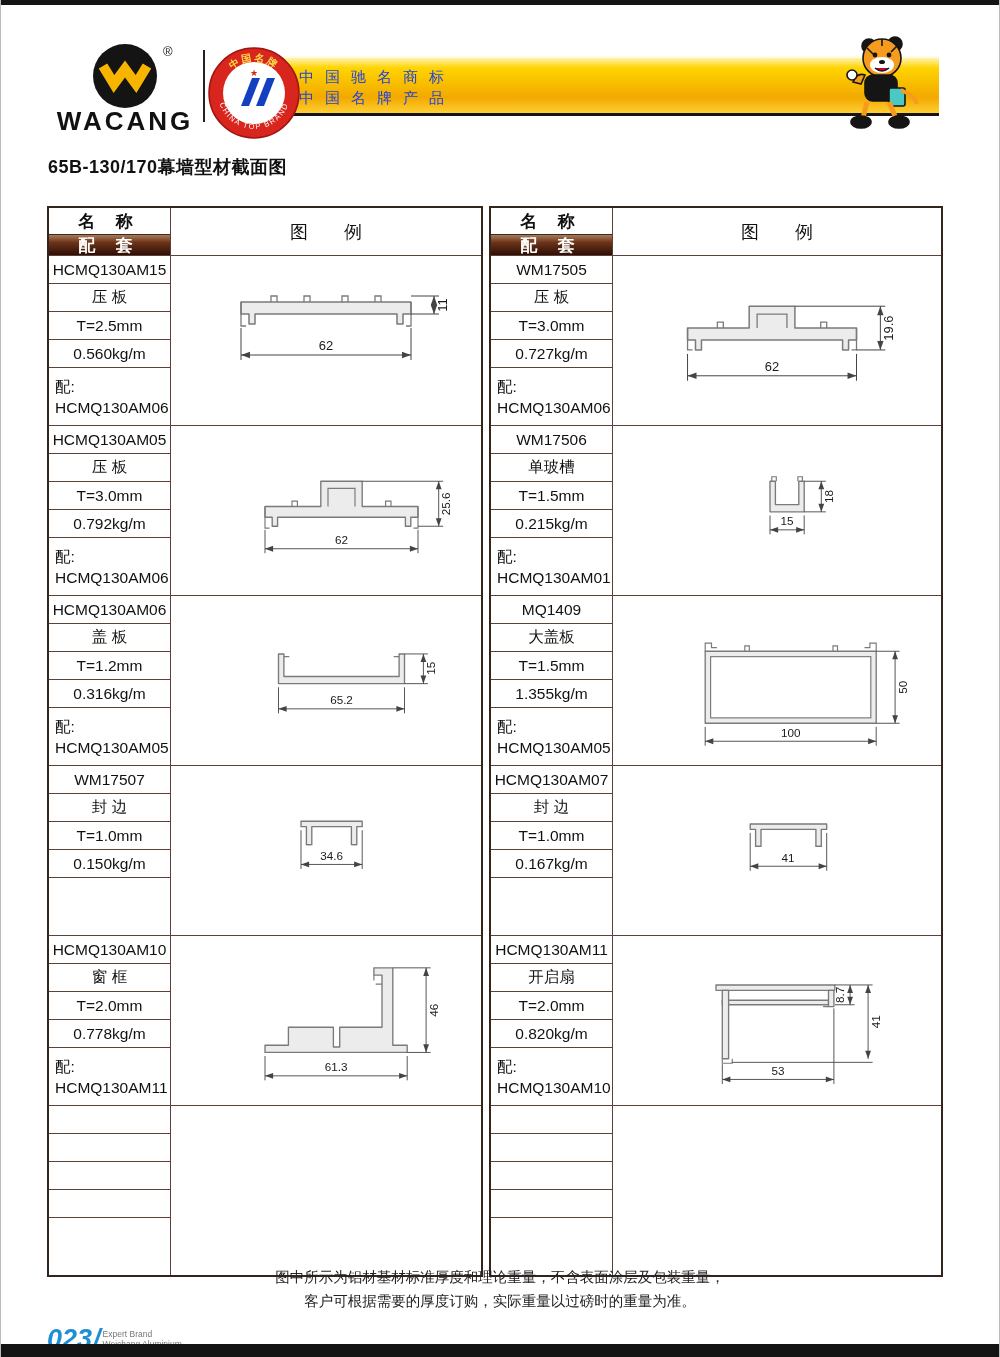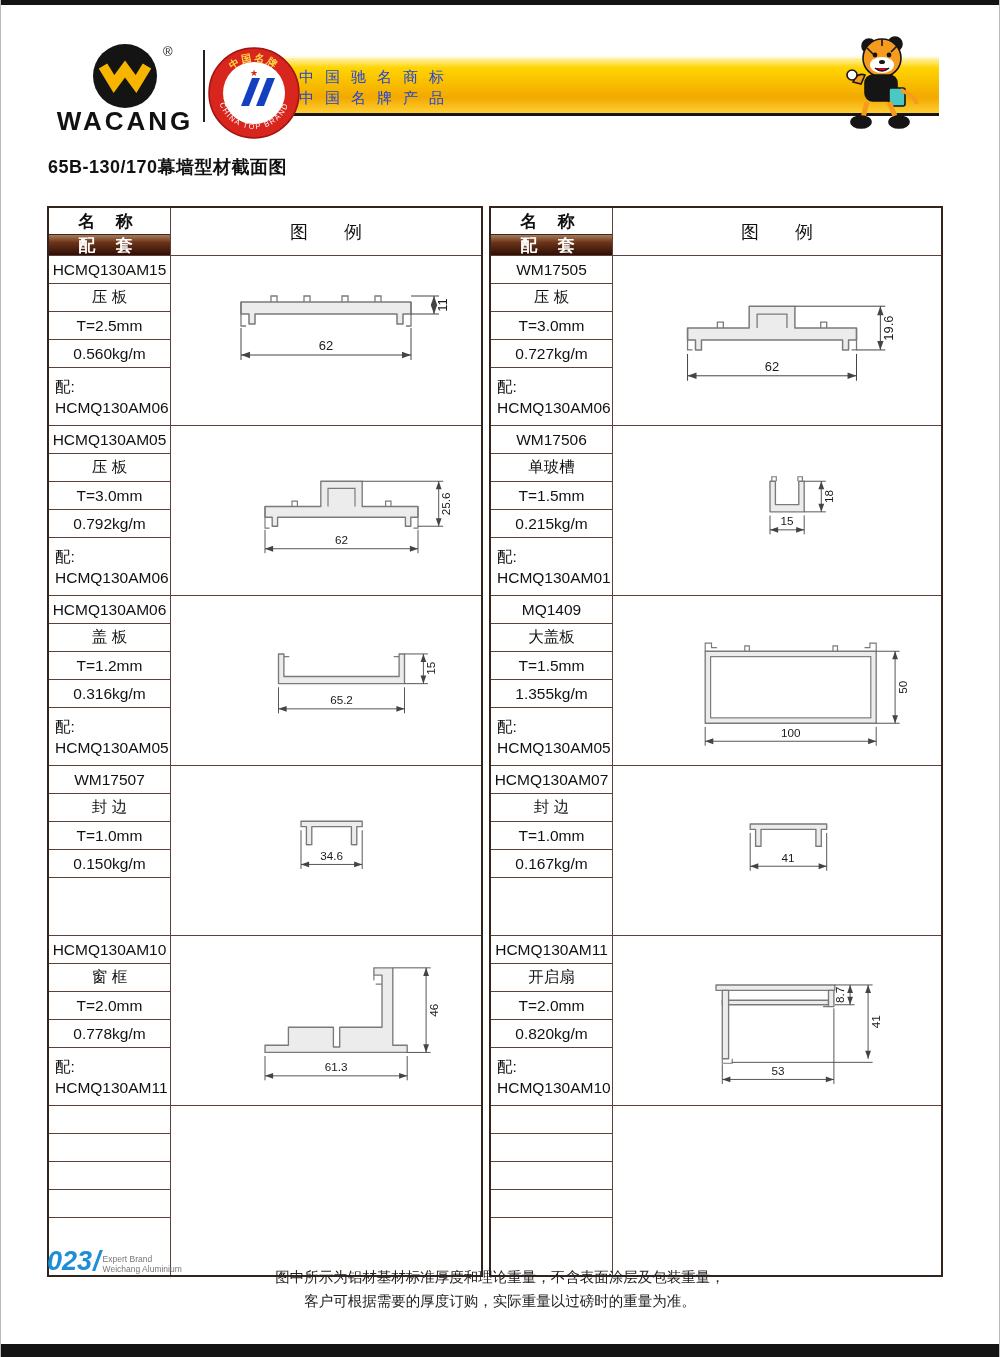--- a/index.html
+++ b/index.html
@@ -53,21 +53,21 @@
   
   .prof{fill:#ececec;stroke:#7a7a7a;stroke-width:1.5;stroke-linejoin:round;}
   .det{fill:none;stroke:#7a7a7a;stroke-width:1.3;}
   .dim{fill:none;stroke:#444;stroke-width:1;}
   .arr{fill:#444;stroke:none;}
   .dtxt{font-family:"Liberation Sans","DejaVu Sans",sans-serif;font-size:13px;fill:#1a1a1a;}
 
   
   .note{position:absolute;left:0;width:100%;text-align:center;font-size:14.5px;color:#222;}
   .note1{top:1268px;} .note2{top:1292px;}
-  .pagenum{position:absolute;left:46px;top:1248px;display:flex;align-items:flex-end;}
+  .pagenum{position:absolute;left:46px;top:1326px;display:flex;align-items:flex-start;}
   .pn-num{font-size:27px;font-weight:bold;font-style:italic;color:#1e8fd5;line-height:26px;}
   .pn-slash{font-size:27px;font-weight:bold;font-style:italic;color:#1e8fd5;line-height:26px;margin:0 2px 0 1px;}
   .pn-brand{font-size:8.5px;color:#777;line-height:10px;padding-top:3px;}
 </style>
 </head>
 <body>
 
 <div class="page">
   <div class="topbar"></div>
 

